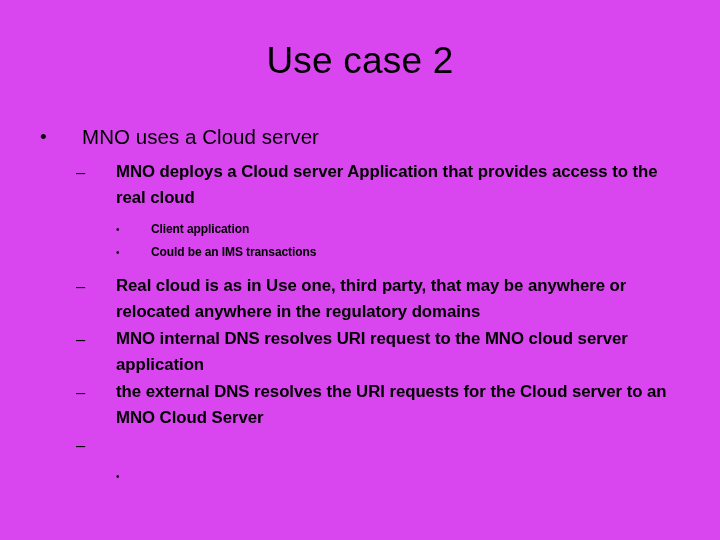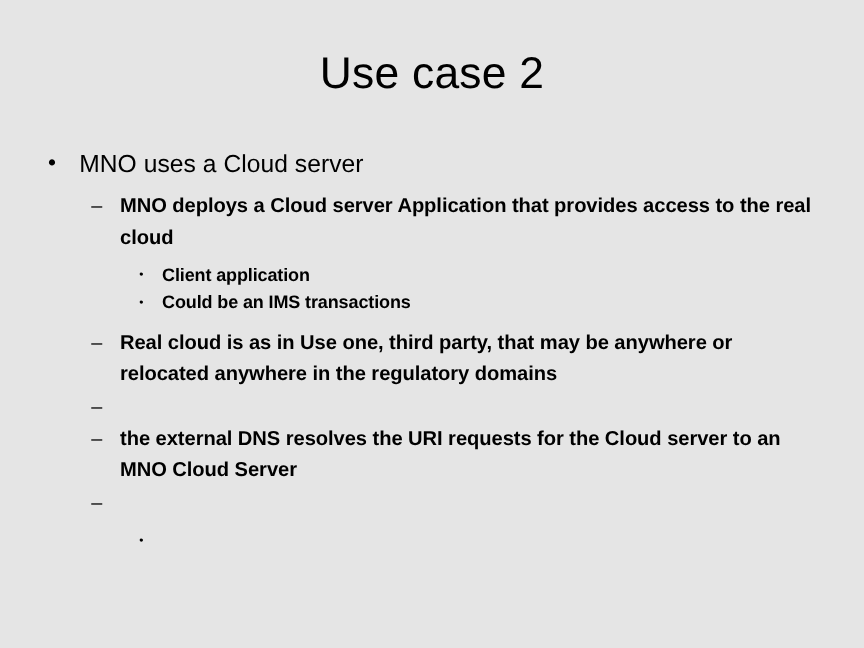--- a/index.html
+++ b/index.html
@@ -12,21 +12,21 @@
     background: #ffffff;
     font-family: "Liberation Sans", sans-serif;
     color: #000000;
     overflow: hidden;
   }
 
   .slide {
     position: relative;
     width: 720px;
     height: 540px;
-    background: #e5e5e5;
+    background: #d946ef;
     box-sizing: border-box;
   }
 
   
   .slide-title {
     position: absolute;
     left: 0;
     top: 38px;
     width: 720px;
     text-align: center;
@@ -53,20 +53,21 @@
   }
 
   .marker {
     flex: 0 0 auto;
     text-align: left;
     color: #000000;
   }
 
   .btext {
     flex: 1 1 auto;
+    margin-left: 16px;
   }
 
   
   .lvl1 {
     padding-left: 40px;
     padding-right: 34px;
     margin-bottom: 4px;
   }
   .lvl1 .marker {
     width: 26px;
@@ -104,21 +105,21 @@
     padding-left: 116px;
     padding-right: 34px;
     margin-bottom: 0px;
   }
   .lvl3 .marker {
     width: 19px;
     font-size: 10px;
     line-height: 23px;
   }
   .lvl3 .btext {
-    font-size: 15px;
+    font-size: 12px;
     line-height: 23px;
     font-weight: 600;
     letter-spacing: -0.1px;
   }
 
   .gap-before {
     margin-top: 9px;
   }
   .gap-sub {
     margin-top: 7px;
@@ -153,20 +154,21 @@
       <span class="btext">Could be an IMS transactions</span>
     </div>
 
     <div class="bullet-row lvl2 gap-before">
       <span class="marker">–</span>
       <span class="btext">Real cloud is as in Use one, third party, that may be anywhere or relocated anywhere in the regulatory domains</span>
     </div>
 
     <div class="bullet-row lvl2">
       <span class="marker">–</span>
+      <span class="btext">MNO internal DNS resolves URI request to the MNO cloud server application</span>
     </div>
 
     <div class="bullet-row lvl2">
       <span class="marker">–</span>
       <span class="btext">the external DNS resolves the URI requests for the Cloud server to an MNO Cloud Server</span>
     </div>
 
     <div class="bullet-row lvl2">
       <span class="marker">–</span>
     </div>

